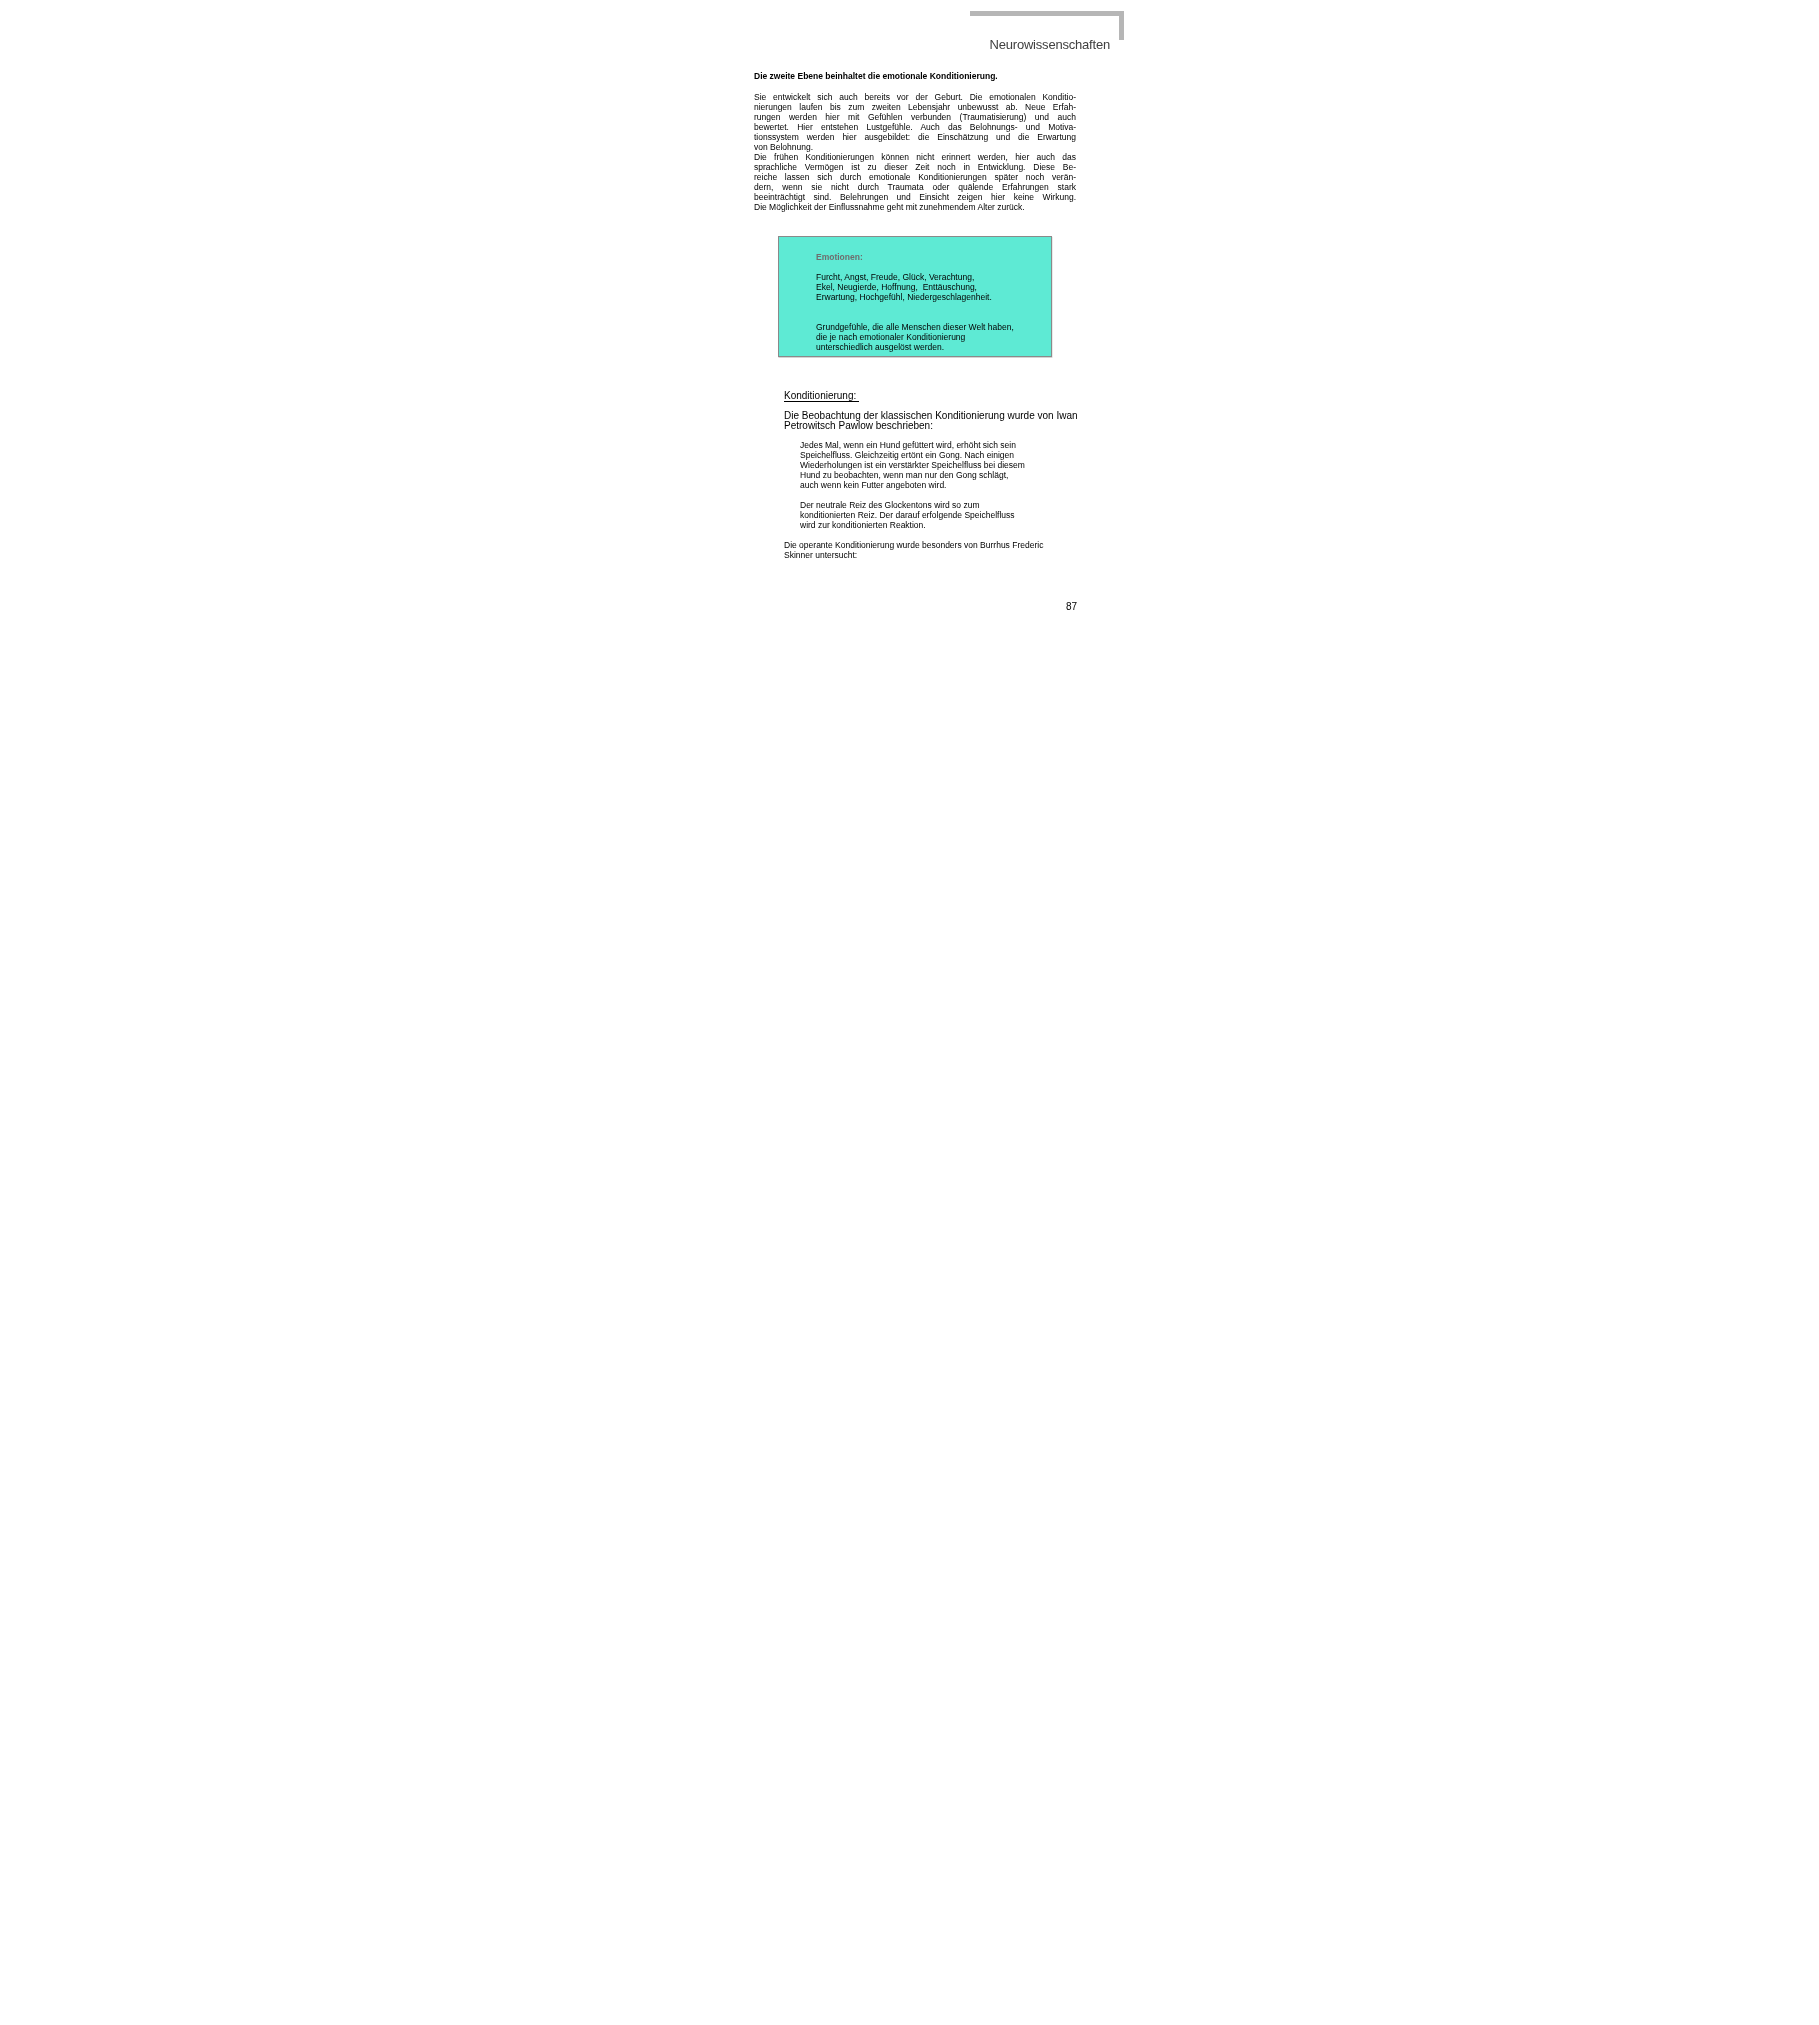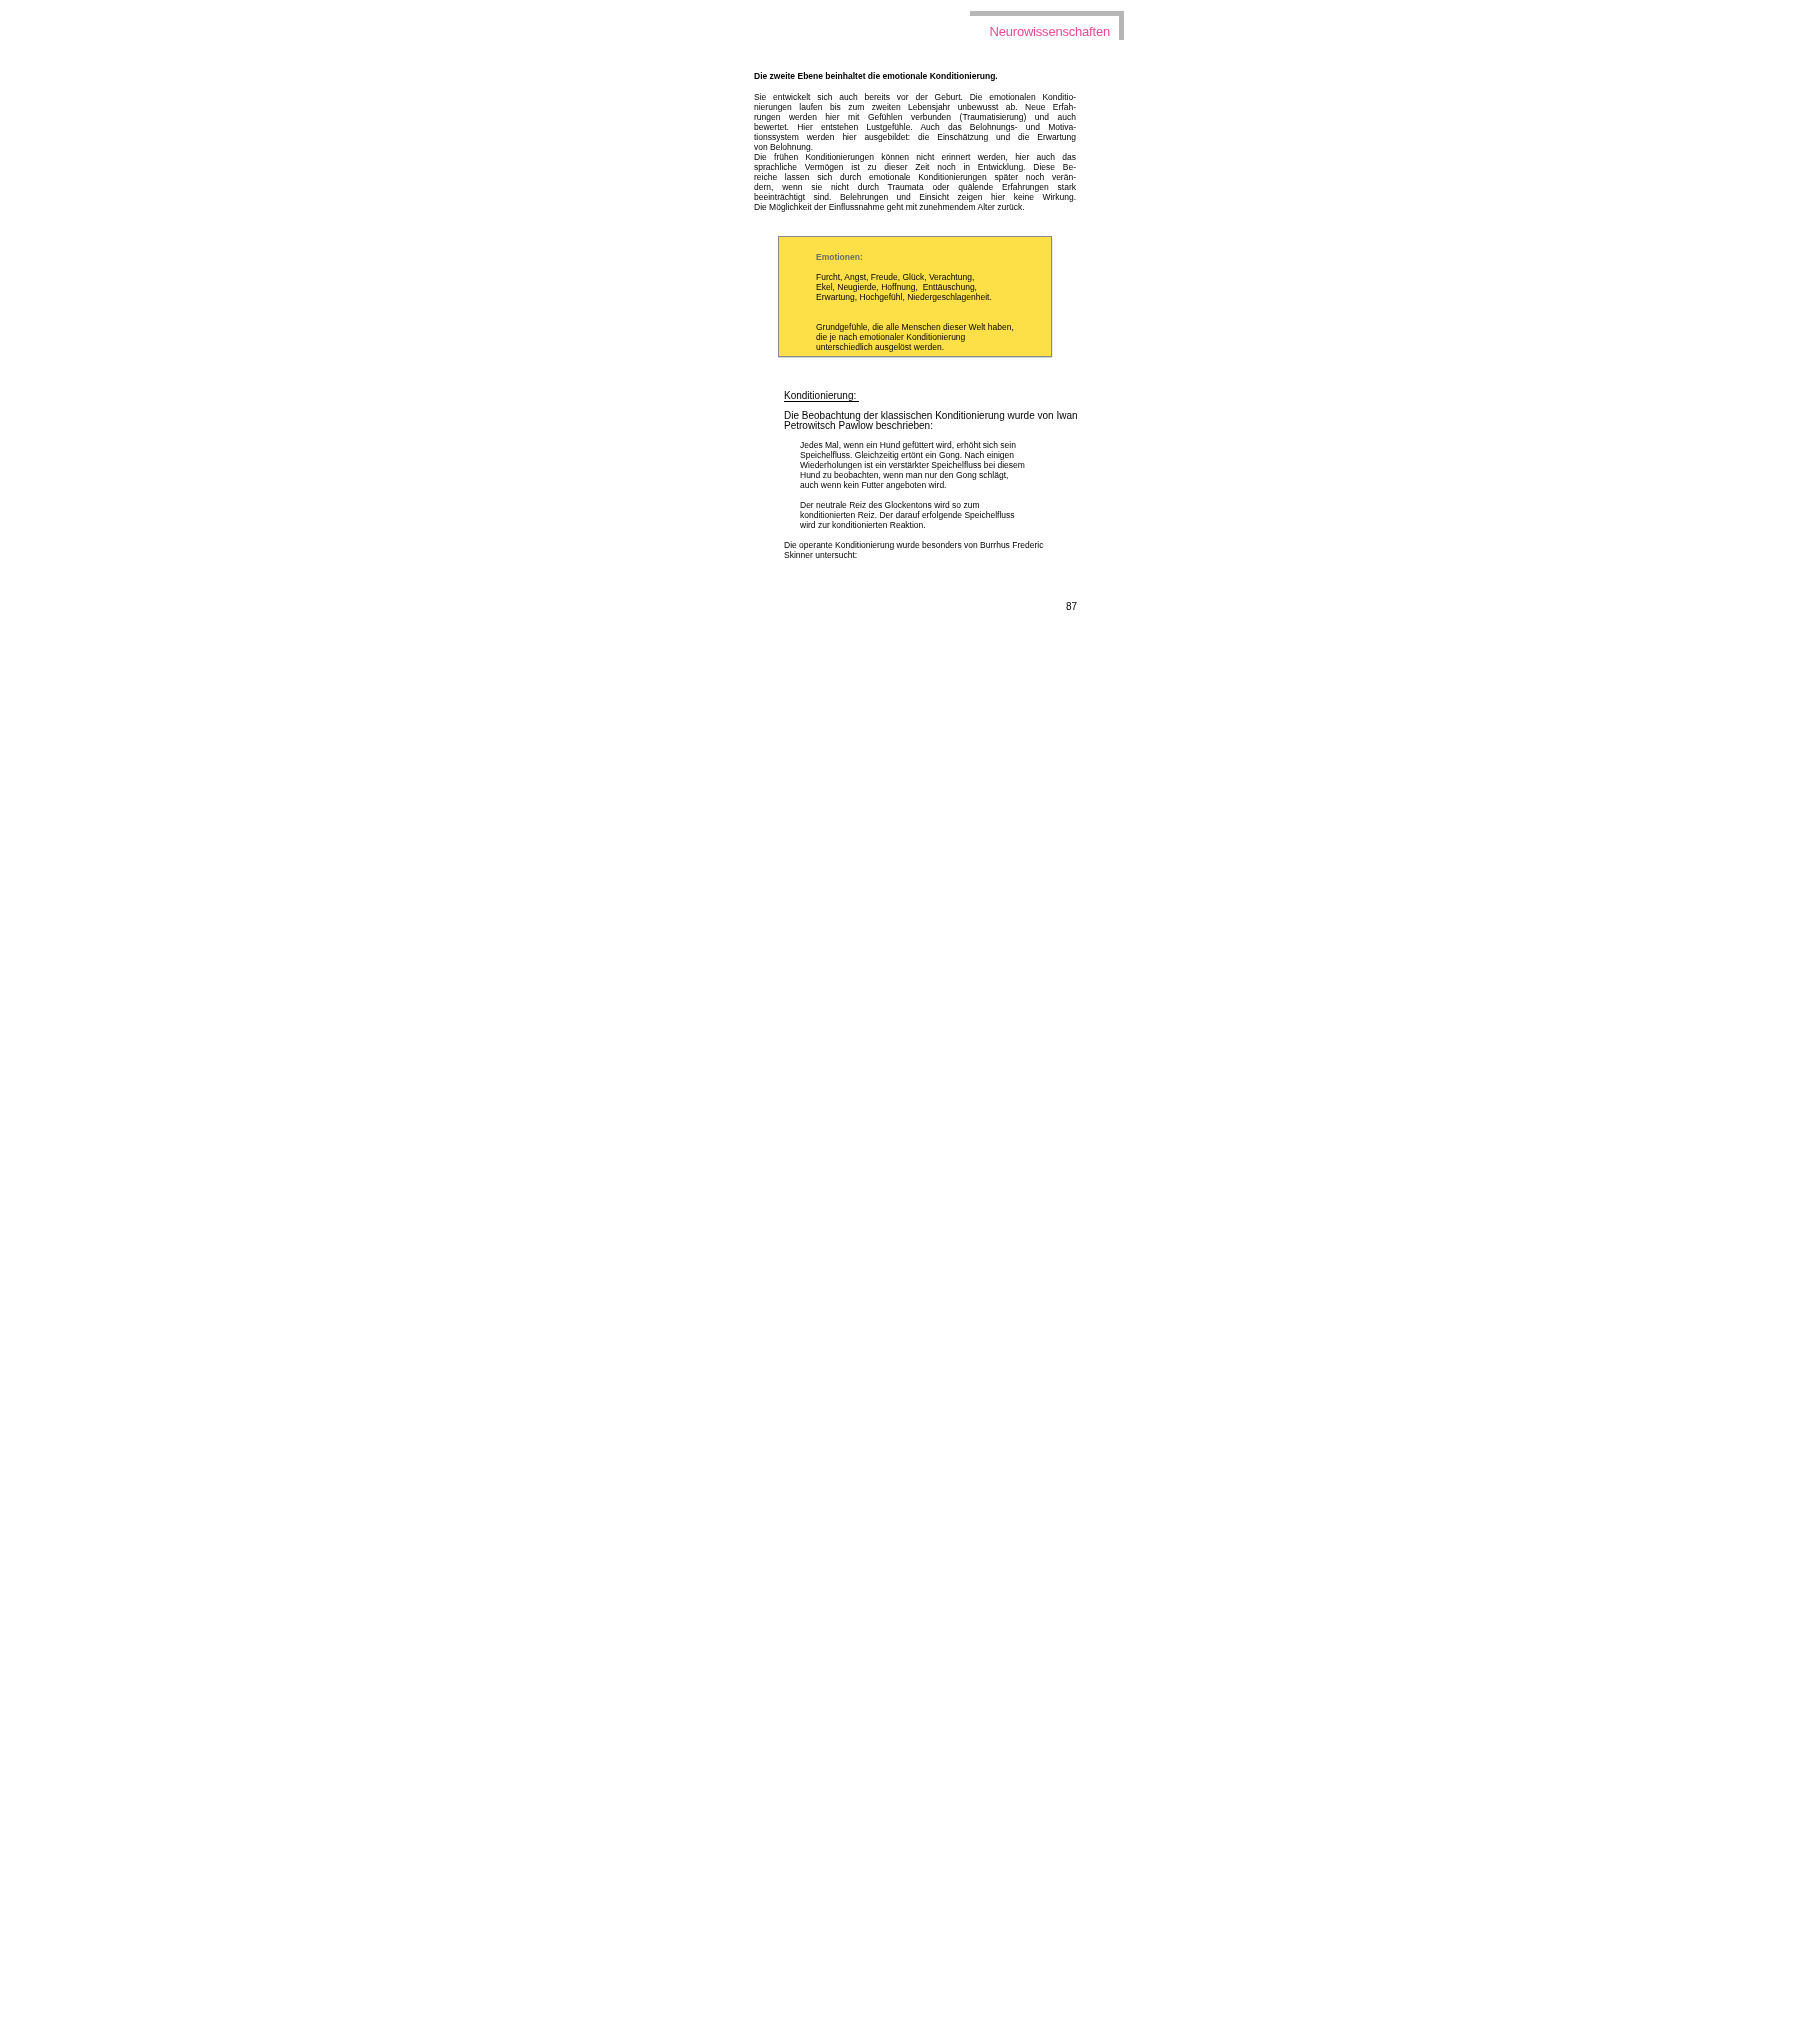--- a/index.html
+++ b/index.html
@@ -14,38 +14,38 @@
     width:455px;height:646px;
     margin:0 auto;
     background:#ffffff;
     font-family:"Liberation Sans","DejaVu Sans",sans-serif;
     color:#000;
   }
   
   .bar-h{position:absolute;left:288px;top:11.3px;width:153px;height:4.5px;background:var(--accent-gray);}
   .bar-v{position:absolute;left:437px;top:11.3px;width:4.5px;height:29px;background:var(--accent-gray);}
   .title{
-    position:absolute;right:27px;top:25px;
-    font-size:13px;line-height:1;letter-spacing:-0.2px;color:#ec4899;
+    position:absolute;right:27px;top:38px;
+    font-size:13px;line-height:1;letter-spacing:-0.2px;color:#404040;
   }
   
   .heading{
     position:absolute;left:72px;top:71px;width:322px;
     font-size:8.5px;font-weight:bold;line-height:10px;
   }
   
   .para1{position:absolute;left:72px;top:92px;width:322px;font-size:8.5px;line-height:10px;}
   .jline{text-align:justify;text-align-last:justify;white-space:nowrap;}
   .jline.left{text-align-last:left;}
   
   .box{
     position:absolute;left:96px;top:236px;width:274px;height:121px;
     border:0.4px solid var(--box-border);
     box-shadow:0.4px 0.8px 0 rgba(138,138,138,0.45);
-    background:#fde047;
+    background:#5eead4;
     padding:15px 8px 0 37px;
     font-size:8.5px;line-height:10px;
   }
   .boxtitle{font-weight:bold;color:var(--emotion-gray);margin-bottom:10px;}
   .bline{white-space:pre-wrap;}
   .note{margin-top:20px;}
   
   .kond{position:absolute;left:102px;top:391px;font-size:10px;line-height:10px;}
   .kond .u{display:inline-block;border-bottom:0.6px solid #000;padding-right:2.8px;padding-bottom:0.4px;}
   .pawlow{position:absolute;left:102px;top:411px;font-size:10px;line-height:10px;}

